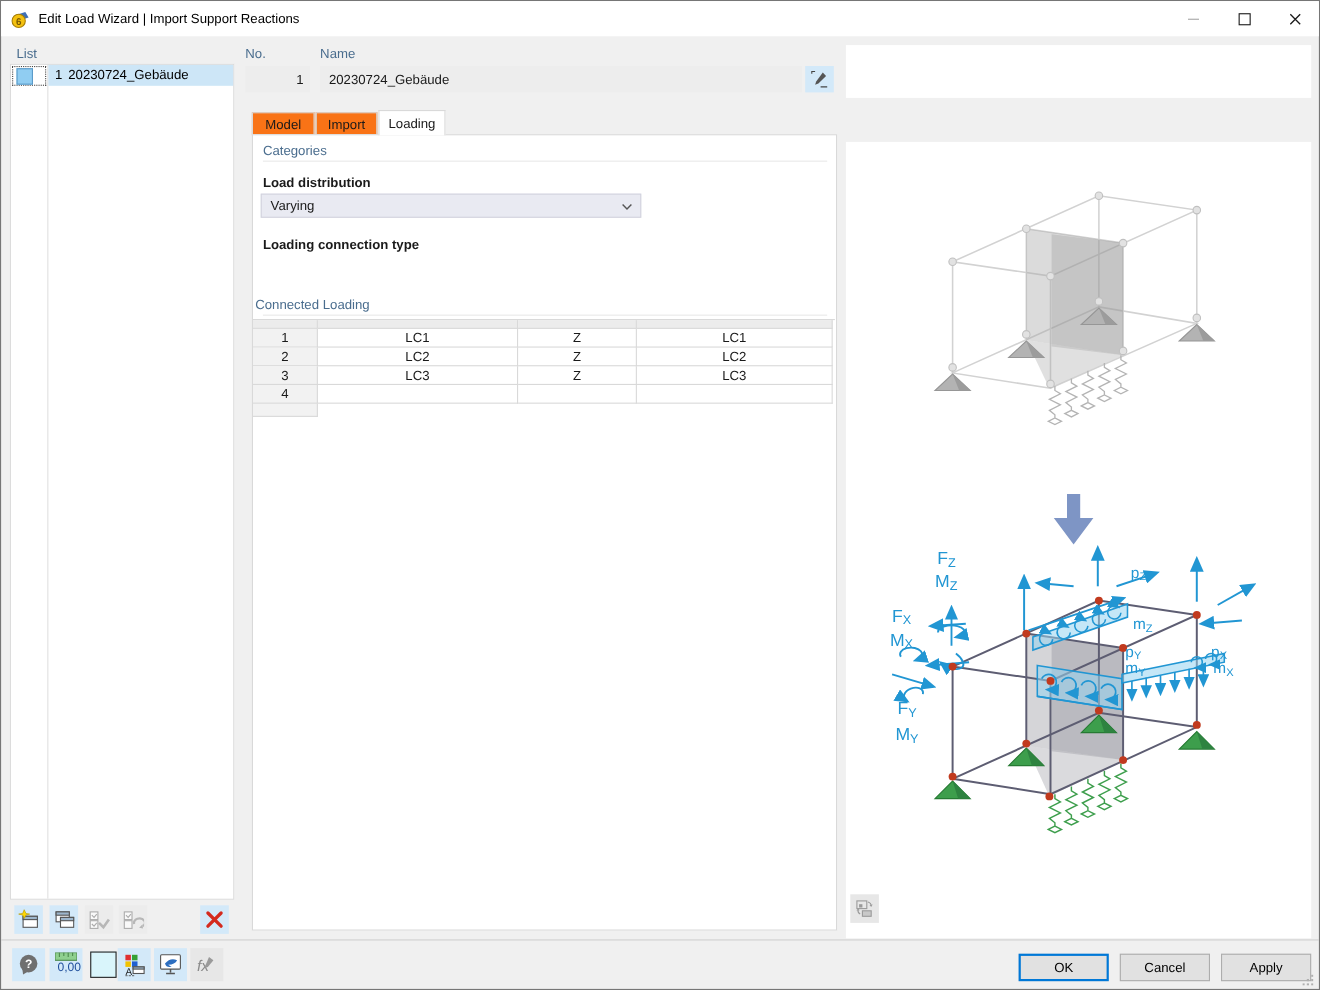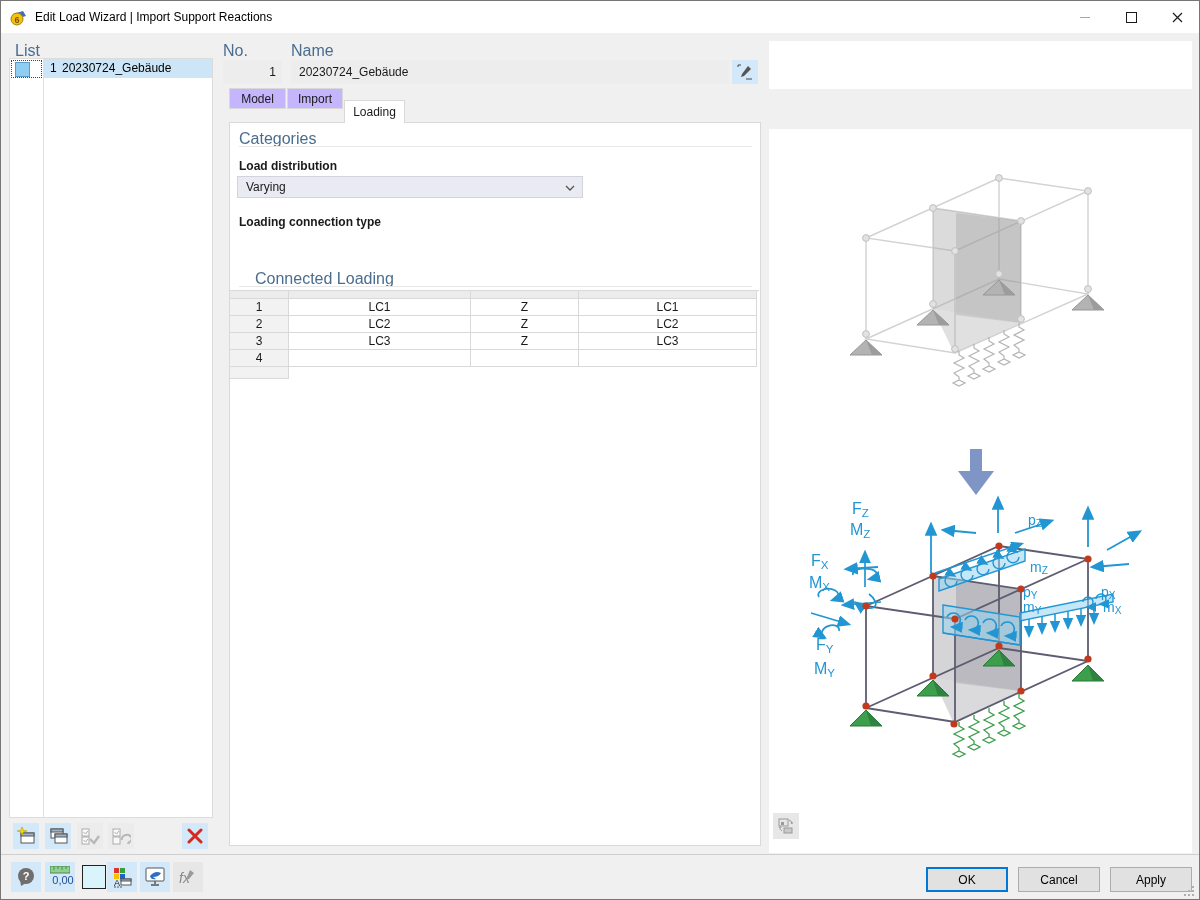--- a/index.html
+++ b/index.html
@@ -1,29 +1,29 @@
 <!DOCTYPE html>
 <html><head>
 <meta charset="utf-8">
 <style>
   html,body{margin:0;padding:0;background:#c8c8c8;font-family:"Liberation Sans",sans-serif;}
   #win{position:relative;width:1198px;height:898px;background:#f0f0f0;border:1px solid #767676;overflow:hidden;}
   .abs{position:absolute;}
   .titlebar{left:0;top:0;width:1198px;height:32px;background:#ffffff;}
   .title-text{left:34px;top:9px;font-size:12px;color:#000;}
   .wbtn{top:0;width:46px;height:32px;display:flex;align-items:center;justify-content:center;}
-  .sec-lbl{font-size:16px;color:#4a6d8e;}
+  .sec-lbl{font-size:12px;color:#4a6d8e;}
   .panel-white{background:#ffffff;}
   .inputbox{background:#ededed;font-size:12px;color:#1a1a1a;}
   .ibtn{width:26px;height:26px;background:#d3e9f9;display:flex;align-items:center;justify-content:center;}
   .ibtn.dis{background:#ebebeb;opacity:.65;}
   .tbtn{width:30px;height:30px;background:#d3e9f9;display:flex;align-items:center;justify-content:center;}
   .tbtn.plain{background:transparent;}
   .tbtn.dis{background:#e7e7e7;}
-  .tab{top:87px;height:21px;background:#c4b5fd;border:1px solid #d9d9d9;font-size:12px;color:#1a1a1a;
+  .tab{top:101px;height:21px;background:#f97316;border:1px solid #d9d9d9;font-size:12px;color:#1a1a1a;
        display:flex;align-items:center;justify-content:center;box-sizing:border-box;z-index:1;}
   .tab.active{top:99px;height:23px;background:#fff;border-bottom:none;z-index:3;}
   #main-panel{left:228px;top:121px;width:532px;height:724px;background:#fff;border:1px solid #d9d9d9;box-sizing:border-box;z-index:2;}
   .hline{height:1px;background:#e8e8e8;}
   .flabel{font-size:12px;color:#1a1a1a;font-weight:bold;}
   .select{background:#e9eaf2;border:1px solid #d2d3de;box-sizing:border-box;height:22px;font-size:12px;color:#1a1a1a;}
   .select .val{position:absolute;left:8px;top:3px;}
   .select svg{position:absolute;right:7px;top:8px;}
   .cl-grid{display:grid;grid-template-columns:59px 182px 108px 178px;}
   .cell{border-right:1px solid #d9d9d9;border-bottom:1px solid #d9d9d9;font-size:12px;color:#1a1a1a;
@@ -144,21 +144,21 @@
     <div class="abs flabel" style="left:9px;top:36px">Load distribution</div>
     <div class="abs select" style="left:7px;top:53px;width:346px">
       <span class="val">Varying</span>
       <svg width="10" height="6" viewBox="0 0 10 6">
           <polyline points="1,1 5,5 9,1" fill="none" stroke="#555" stroke-width="1.3"></polyline>
         </svg>
     </div>
 
     <div class="abs flabel" style="left:9px;top:92px">Loading connection type</div>
 
-    <div class="abs sec-lbl" style="left:25px;top:147px">Connected Loading</div>
+    <div class="abs sec-lbl" style="left:2px;top:147px">Connected Loading</div>
     <div class="abs hline" style="left:9px;top:163px;width:513px"></div>
 
     <div class="abs" style="left:0;top:167px;width:529px">
       <div class="cl-grid" style="border-top:1px solid #d9d9d9">
         <div class="cell sp" style="height:8px"></div>
           <div class="cell sp" style="height:8px"></div>
         <div class="cell sp" style="height:8px"></div>
           <div class="cell sp" style="height:8px"></div>
       </div>
       <div class="cl-grid">

